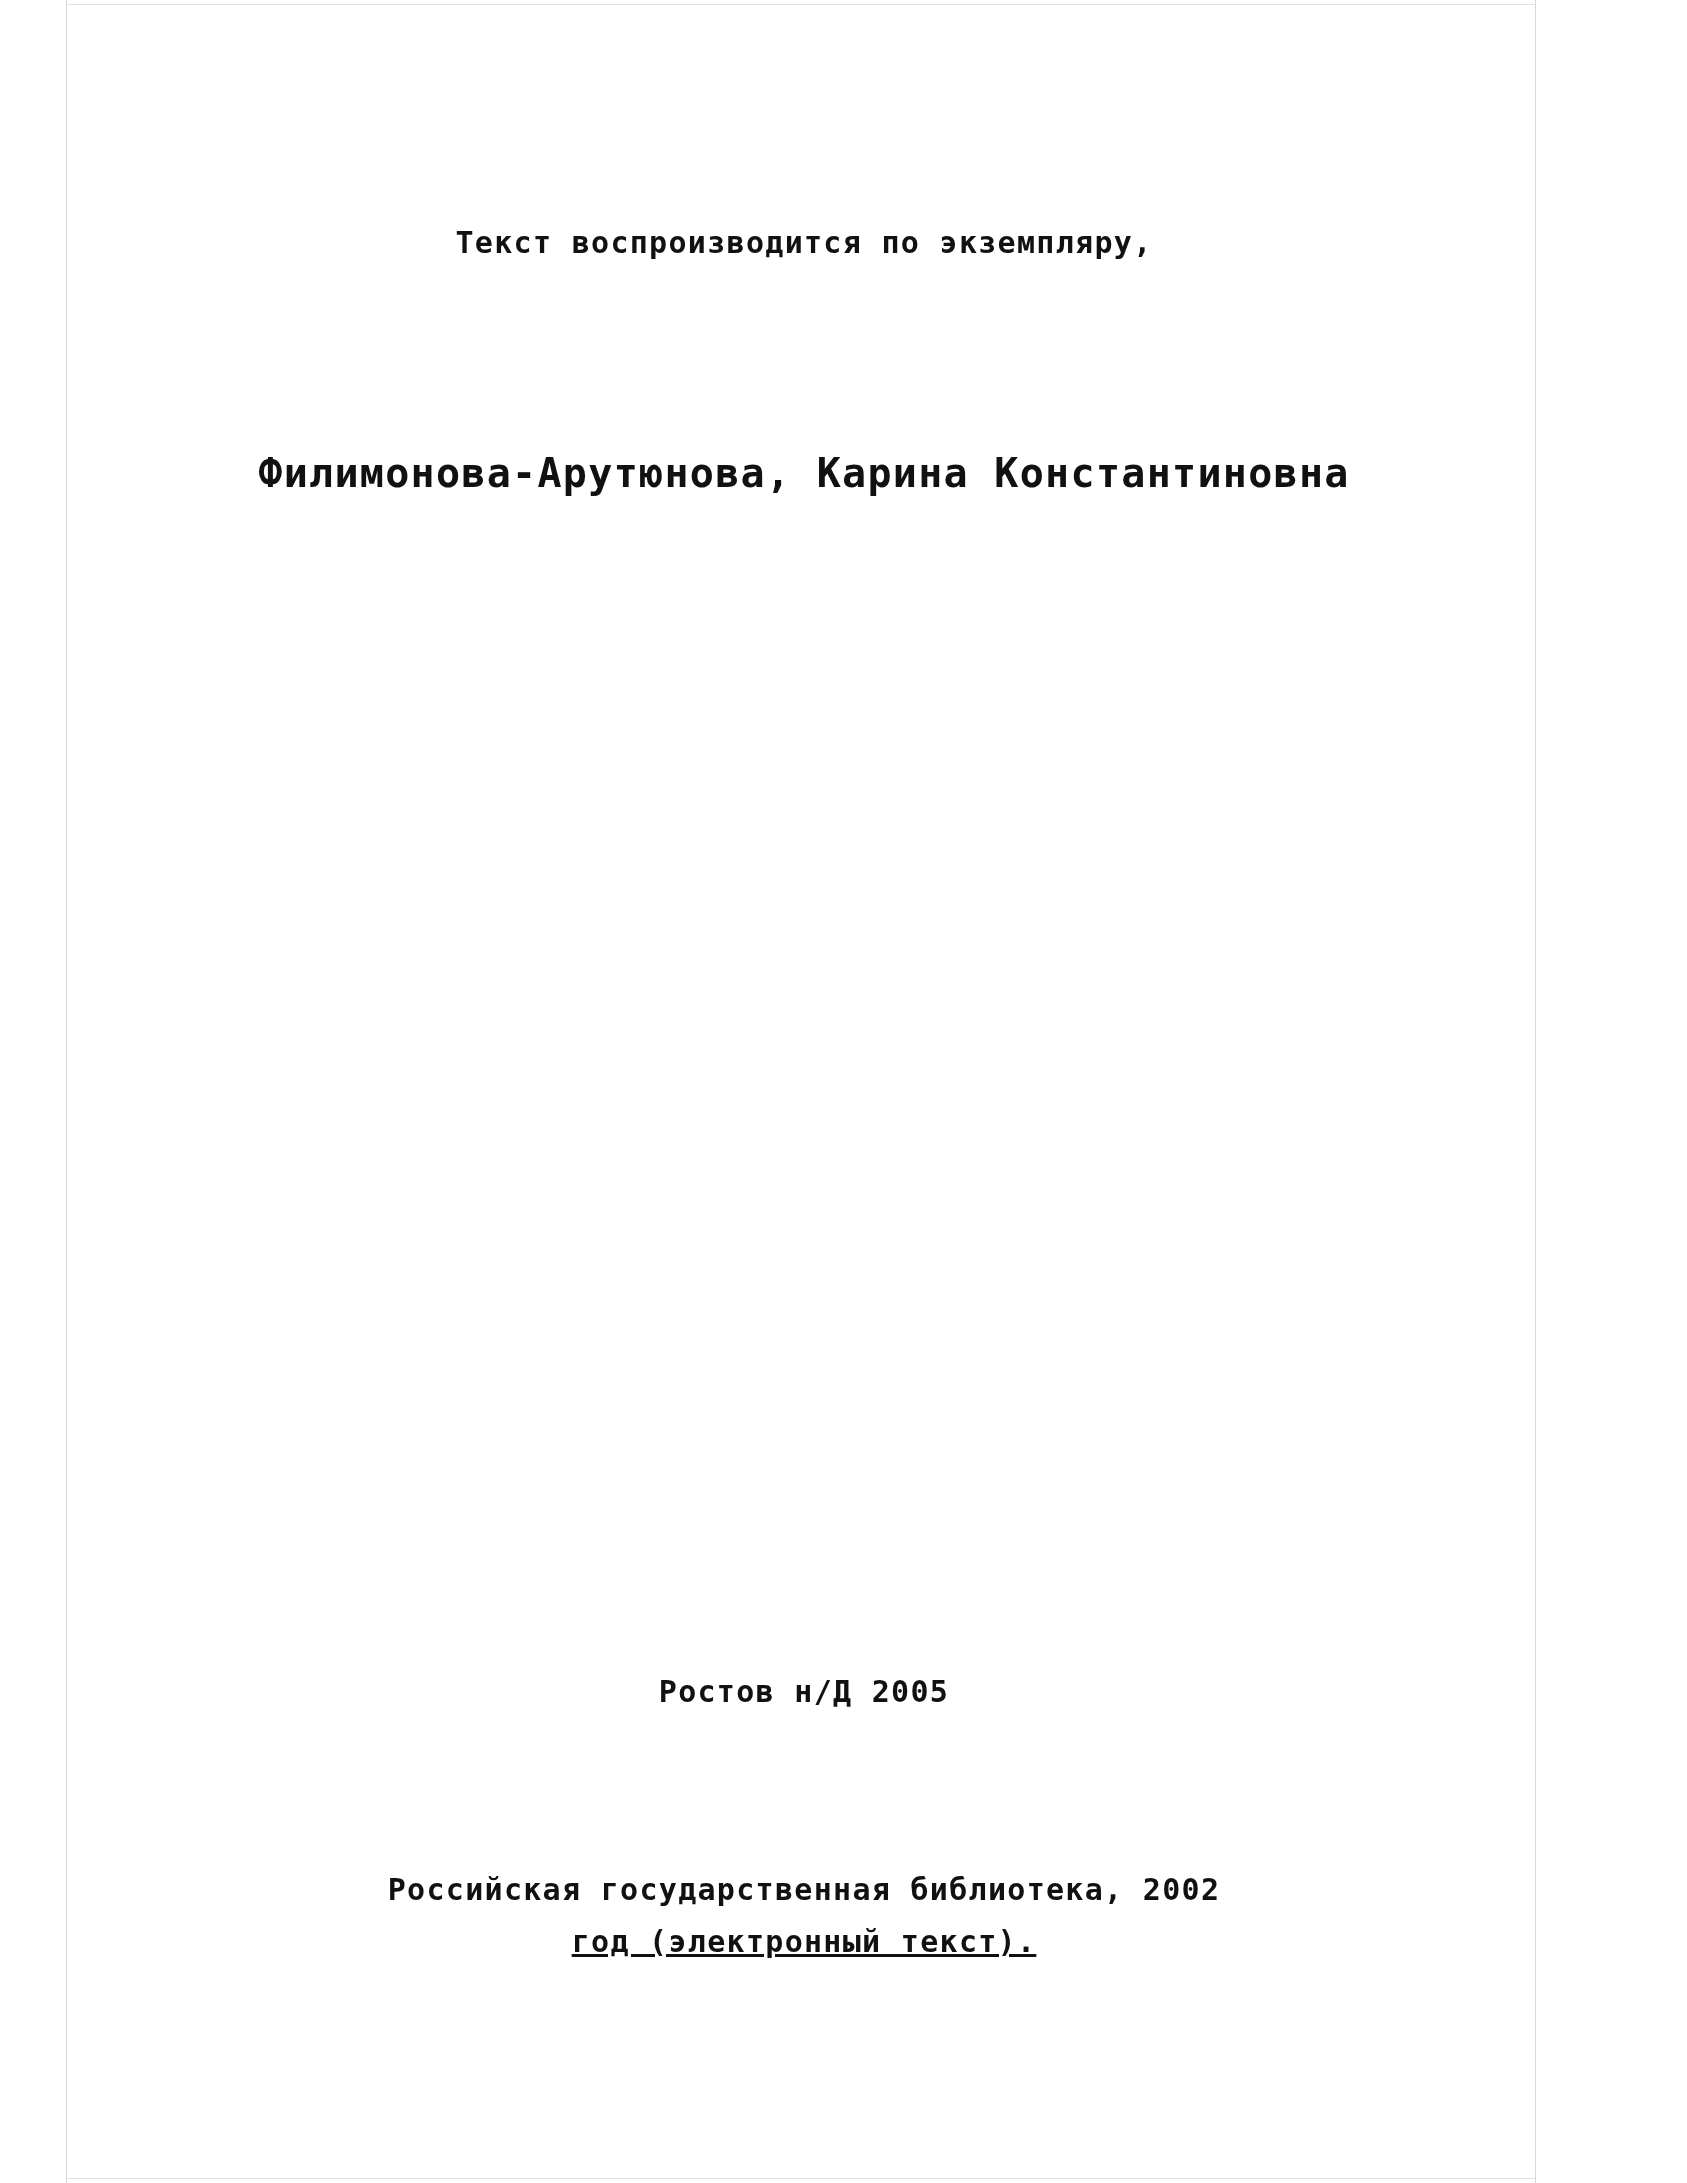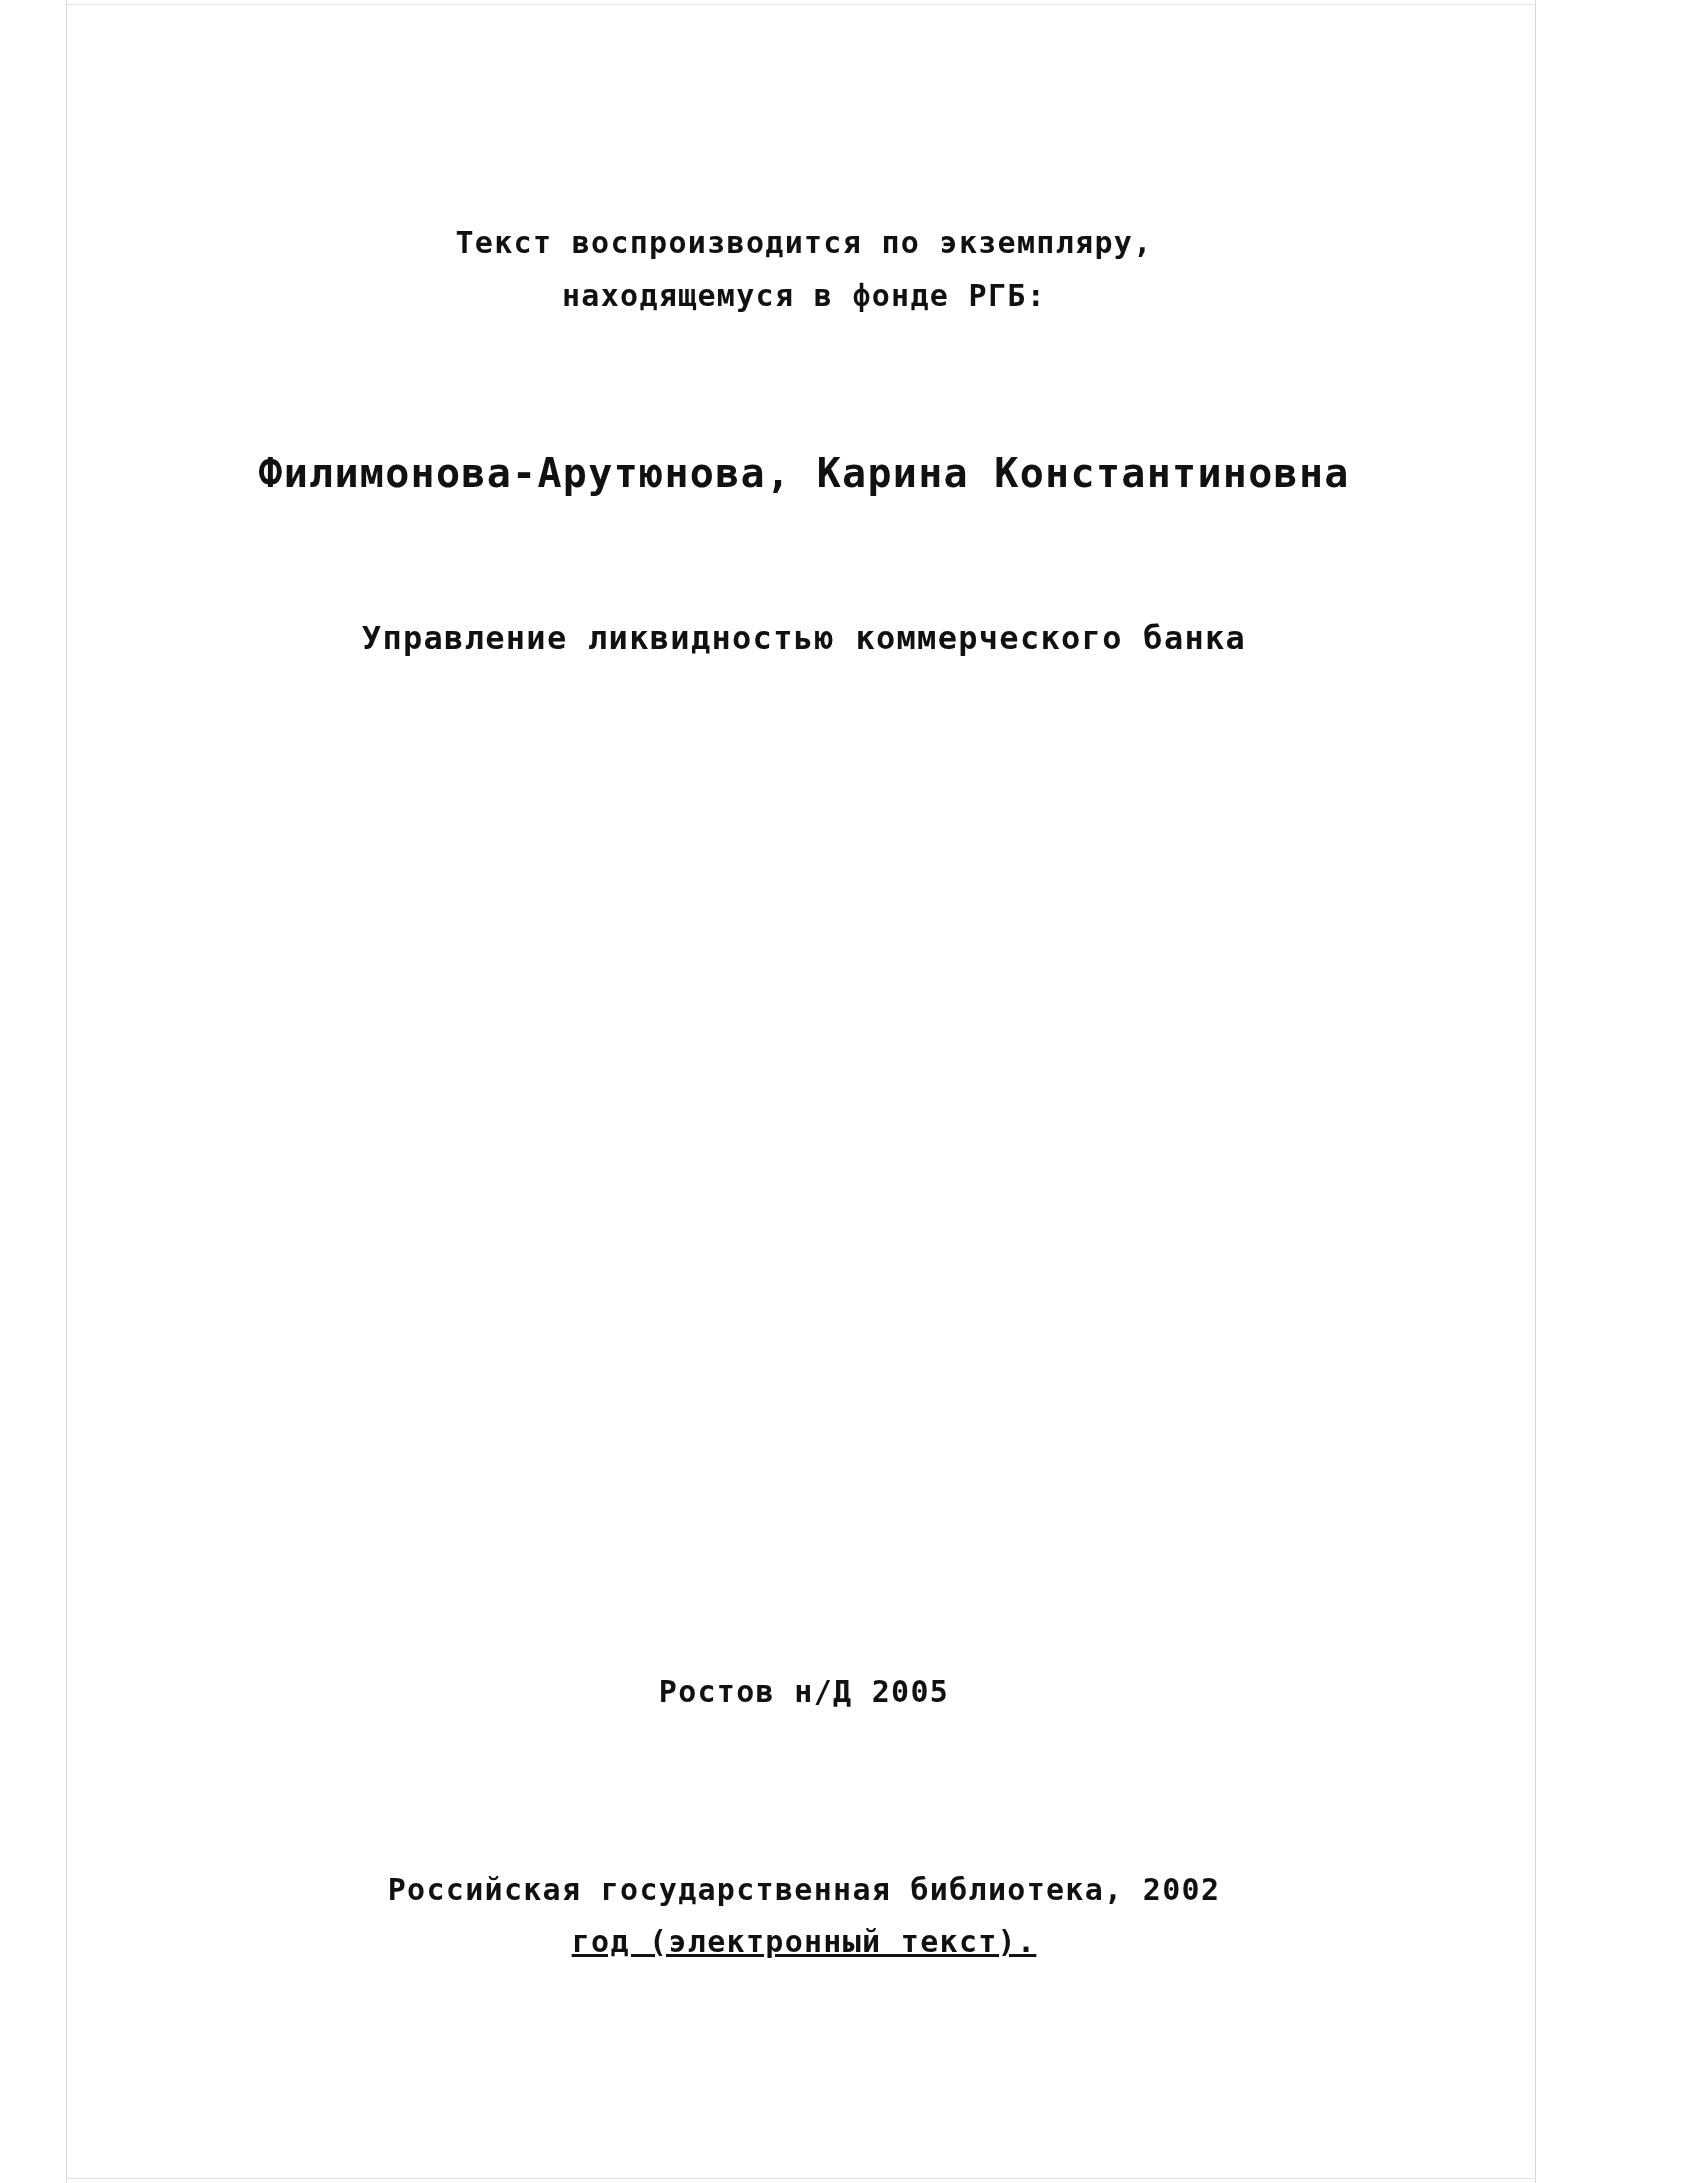--- a/index.html
+++ b/index.html
@@ -103,25 +103,23 @@
 
   <div class="scan-edge-left"></div>
   <div class="scan-edge-right"></div>
   <div class="scan-edge-top"></div>
   <div class="scan-edge-bottom"></div>
 
   <div class="content">
 
     <div class="line notice-1">Текст воспроизводится по экземпляру,</div>
 
-    <div class="line notice-2">находящемуся в фонде РГБ:</div>
 
     <div class="line author">Филимонова-Арутюнова, Карина Константиновна</div>
 
-    <div class="line work-title">Управление ликвидностью коммерческого банка</div>
 
     <div class="line imprint">Ростов н/Д 2005</div>
 
     <div class="line credit-1">Российская государственная библиотека, 2002</div>
 
     <div class="line credit-2">год (электронный текст).</div>
 
   </div>
 </div>
 

